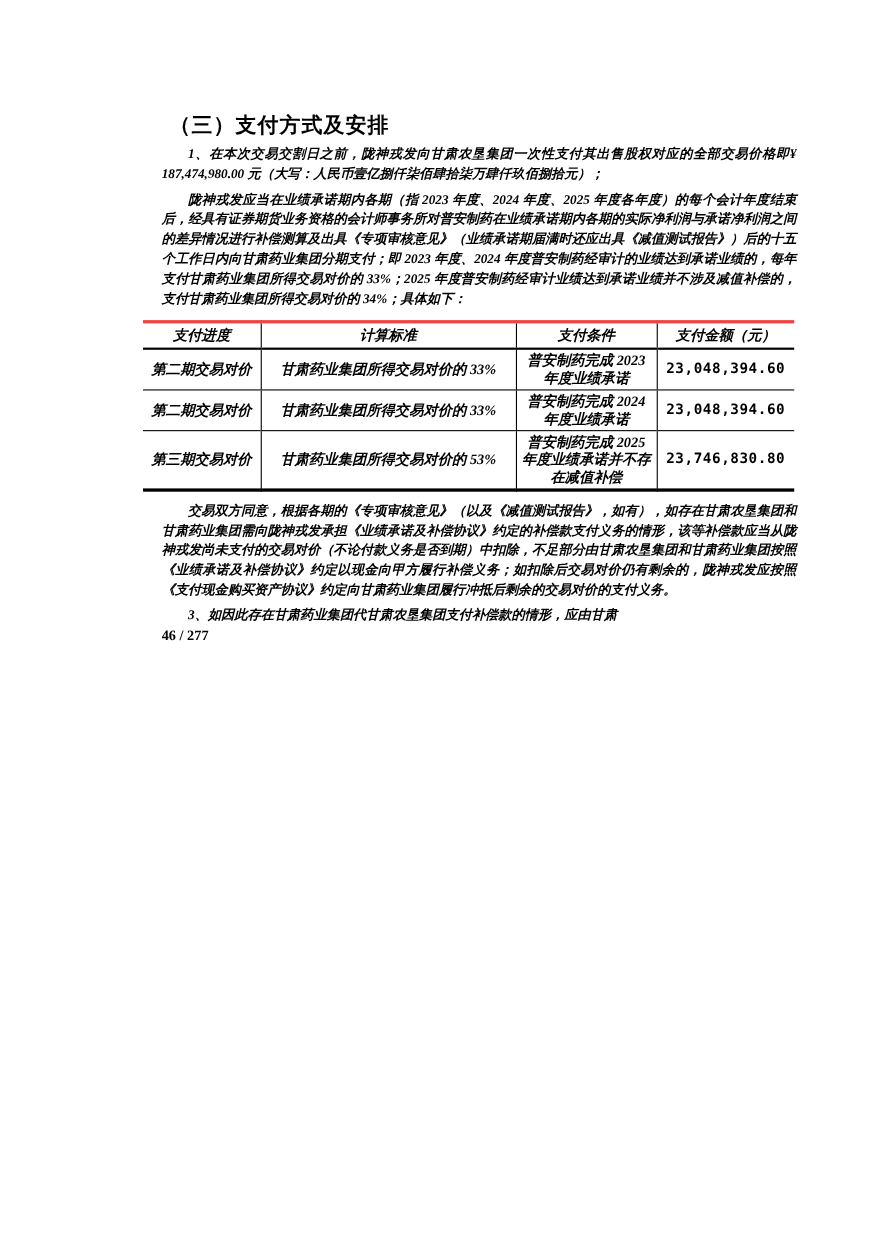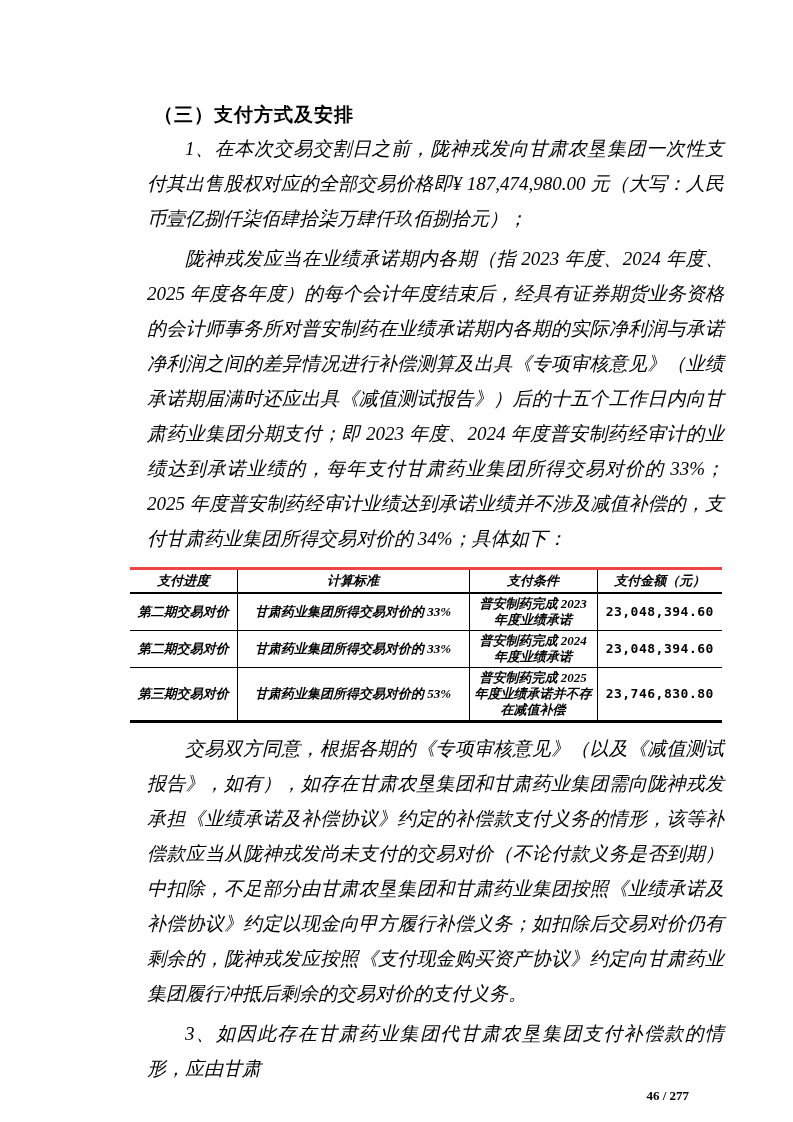--- a/index.html
+++ b/index.html
@@ -31,23 +31,23 @@
   .intro {
     margin: 20px 0 0 0;
     font: 400 16px/31.5px "Liberation Serif", serif;
     text-indent: 2em;
     text-align: justify;
   }
   .kai {
     margin: 5px 0 0 0;
     font-family: "Liberation Serif", serif;
     font-style: italic;
-    font-weight: 400;
-    font-size: 19px;
-    line-height: 35px;
+    font-weight: 700;
+    font-size: 12px;
+    line-height: 18px;
     text-indent: 2em;
     text-align: justify;
   }
   .table-wrap { margin: 11px 0 0 -17px; }
   table.pay {
     width: 592px;
     border-collapse: collapse;
     border-top: 3px solid #ef4444;
     border-bottom: 3px solid #000;
     font-family: "Liberation Serif", serif;
@@ -77,21 +77,21 @@
   td.cond { text-align: left; padding-left: 6px; }
   td.amount {
     font-style: normal;
     font-family: "DejaVu Sans Mono", monospace;
     font-size: 13px;
     letter-spacing: 0.5px;
   }
   .after-table { margin-top: 8px; }
   .page-number {
     margin: 2px 35px 0 0;
-    text-align: right;
+    text-align: left;
     font: 700 13px/15px "Liberation Serif", serif;
     font-style: normal;
   }
 </style>
 </head>
 <body>
 
 <div class="page">
   <div class="content">
 

